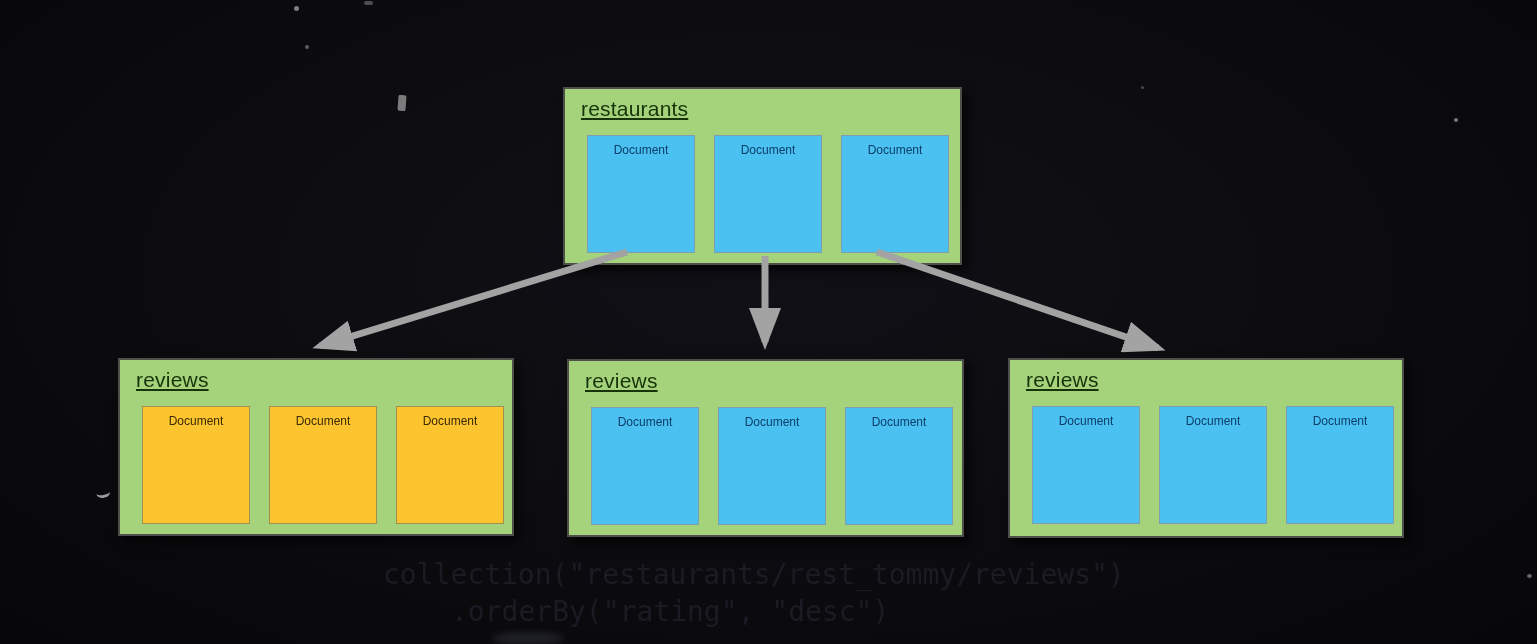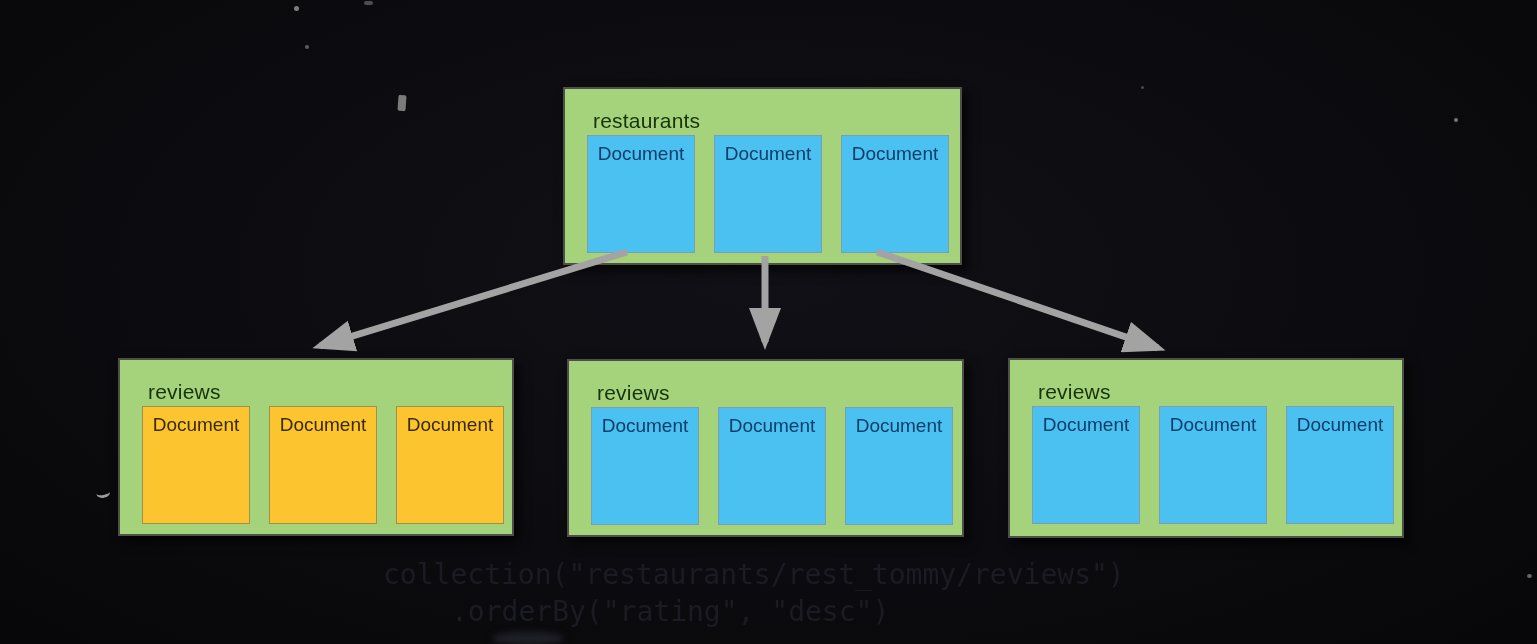--- a/index.html
+++ b/index.html
@@ -8,27 +8,27 @@
     background:radial-gradient(ellipse at 50% 42%, #101016 0%, #0c0c10 55%, #070709 100%);
     font-family:"Liberation Sans", sans-serif;
   }
   .arrows{position:absolute;left:0;top:0;width:1537px;height:644px;z-index:3;pointer-events:none;}
   .collection{
     position:absolute;z-index:2;box-sizing:border-box;
     background:#a5d37b;border:2px solid #4d4f48;
     box-shadow:5px 6px 10px rgba(0,0,0,0.65);
   }
   .ctitle{
-    margin:12px;position:absolute;left:16px;top:8px;
-    font-size:21px;font-weight:400;color:#17330a;letter-spacing:0.2px;
+    margin:0;position:absolute;left:16px;top:8px;
+    font-size:21px;font-weight:400;color:#17330a;letter-spacing:0.2px;text-decoration:underline;
   }
   .docs{position:absolute;left:22px;top:46px;display:flex;gap:19px;}
   .doc{
     width:108px;height:118px;box-sizing:border-box;text-align:center;
-    padding-top:7px;font-size:19px;
+    padding-top:7px;font-size:12px;
   }
   .doc.blue{background:#4ac1f1;border:1px solid #7e9dad;color:#0d3e6b;}
   .doc.yellow{background:#fcc42f;border:1px solid #a18f4e;color:#3a2a05;}
   .code{
     position:absolute;left:383px;top:556px;z-index:1;margin:0;
     font-family:"DejaVu Sans Mono", monospace;
     font-size:28px;line-height:37px;color:#1b1b23;
   }
   .code .l2{margin-left:68px;}
   .speck{position:absolute;z-index:4;}

